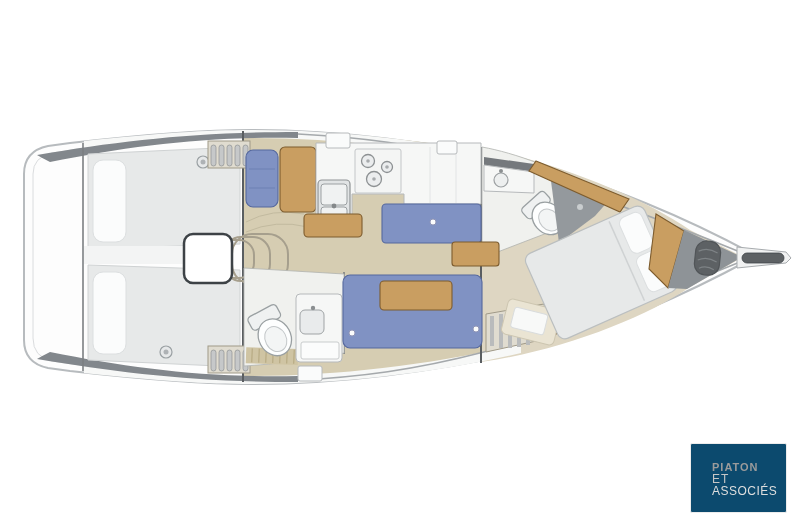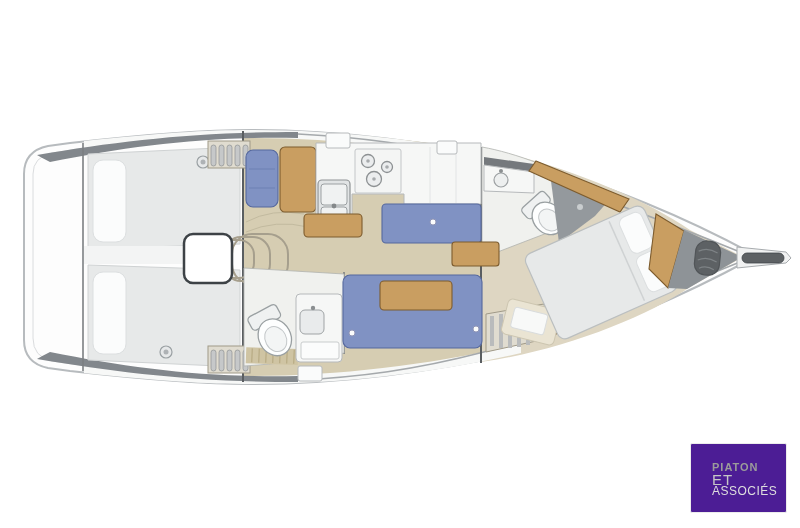--- a/index.html
+++ b/index.html
@@ -24,24 +24,24 @@
   .bulk{stroke:#5a5e61;stroke-width:2;}
   .bulk2{stroke:#7b7f82;stroke-width:1.6;}
   .hatch-o{stroke:#b7babc;stroke-width:1;}
   .screw{fill:#fbfcfc;stroke:#8f94b5;stroke-width:1;}
   .wire{stroke:#c2ba9f;stroke-width:1;fill:none;}
   .anchor-line{stroke:#7e8386;stroke-width:1.2;fill:none;}
   .teak-l{stroke:#b3a67e;stroke-width:1;}
   .room-o{stroke:#b0b3af;stroke-width:0.8;}
   
   .watermark{position:absolute;left:690px;top:443px;width:97px;height:70px;
-    background:#4c1d95;border:1px solid #ececec;border-radius:2px;
+    background:#0c4a6e;border:1px solid #ececec;border-radius:2px;
     padding:17px 0 0 21px;box-sizing:border-box;}
   .wm1{color:#9b9b9b;font-size:11px;font-weight:bold;letter-spacing:1px;line-height:13px;}
-  .wm2{color:#c6c6c6;font-size:15px;letter-spacing:1px;line-height:11px;}
+  .wm2{color:#c6c6c6;font-size:12px;letter-spacing:1px;line-height:11px;}
   .wm3{color:#dedede;font-size:12px;letter-spacing:0.5px;line-height:12px;}
 </style>
 </head>
 <body>
 
 <div class="stage">
 <svg width="800" height="528" viewBox="0 0 800 528">
 
   <g>
     <path class="hull-o" d="M24,174 L24,340 Q24,363 48,368 L70,371 C150,380 205,384 252,384

